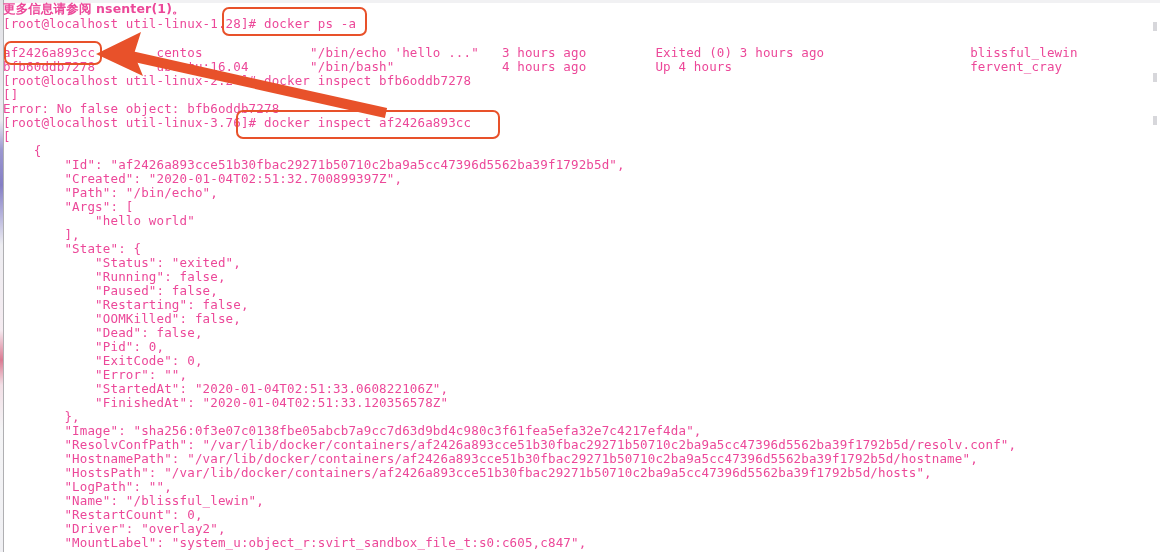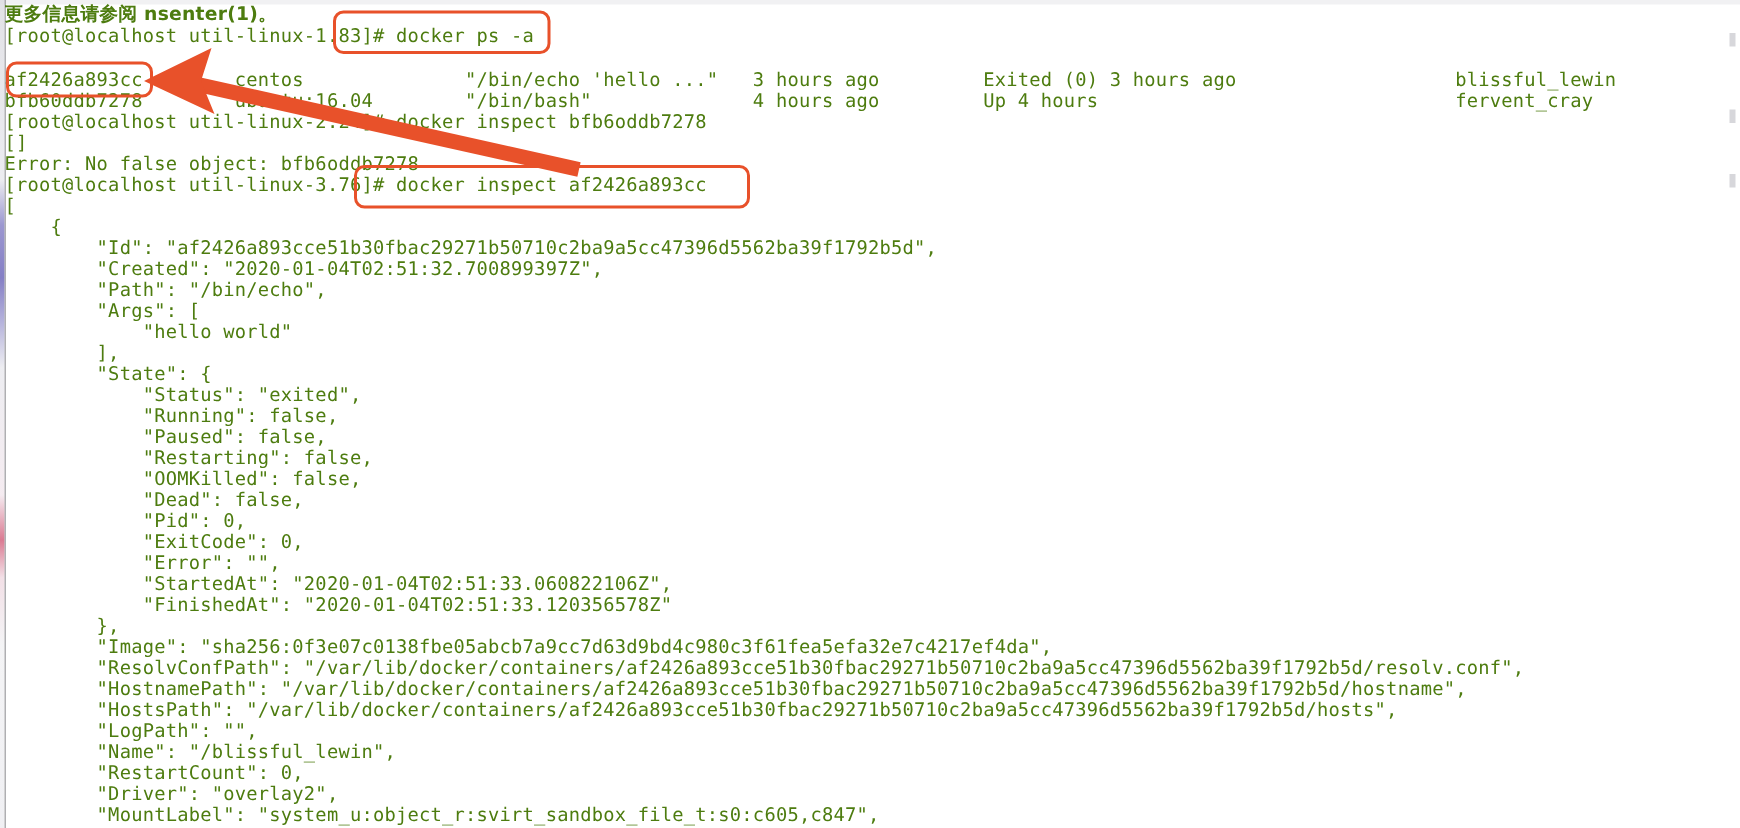--- a/index.html
+++ b/index.html
@@ -31,21 +31,21 @@
     z-index: 2;
   }
   .line {
     position: absolute;
     left: 3px;
     white-space: pre;
     font-family: "DejaVu Sans Mono", "Liberation Mono", monospace;
     font-size: 12.5px;
     line-height: 14px;
     height: 14px;
-    color: #4d7c0f;
+    color: #ec4899;
     letter-spacing: 0.15px;
   }
   .line.cjk {
     font-family: "DejaVu Sans", "Liberation Sans", sans-serif;
     font-size: 12.5px;
     font-weight: 700;
   }
   
   #left-edge {
     position: absolute;
@@ -118,21 +118,21 @@
   <div id="top-fade"></div>
   <div id="left-edge"></div>
   <div id="left-rule"></div>
 
   <div class="edge-mark" style="top:22px;"></div>
   <div class="edge-mark" style="top:73px;"></div>
   <div class="edge-mark" style="top:116px;"></div>
 
   <div id="terminal">
     <div class="line cjk" style="top:2px;">更多信息请参阅 nsenter(1)。</div>
-    <div class="line" style="top:17px;">[root@localhost util-linux-1.83]# docker ps -a</div>
+    <div class="line" style="top:17px;">[root@localhost util-linux-1.28]# docker ps -a</div>
     <div class="line" style="top:46px;">af2426a893cc        centos              "/bin/echo 'hello ..."   3 hours ago         Exited (0) 3 hours ago                   blissful_lewin</div>
     <div class="line" style="top:60px;">bfb60ddb7278        ubuntu:16.04        "/bin/bash"              4 hours ago         Up 4 hours                               fervent_cray</div>
     <div class="line" style="top:74px;">[root@localhost util-linux-2.24]# docker inspect bfb6oddb7278</div>
     <div class="line" style="top:88px;">[]</div>
     <div class="line" style="top:102px;">Error: No false object: bfb6oddb7278</div>
     <div class="line" style="top:116px;">[root@localhost util-linux-3.76]# docker inspect af2426a893cc</div>
     <div class="line" style="top:130px;">[</div>
     <div class="line" style="top:144px;">    {</div>
     <div class="line" style="top:158px;">        "Id": "af2426a893cce51b30fbac29271b50710c2ba9a5cc47396d5562ba39f1792b5d",</div>
     <div class="line" style="top:172px;">        "Created": "2020-01-04T02:51:32.700899397Z",</div>

